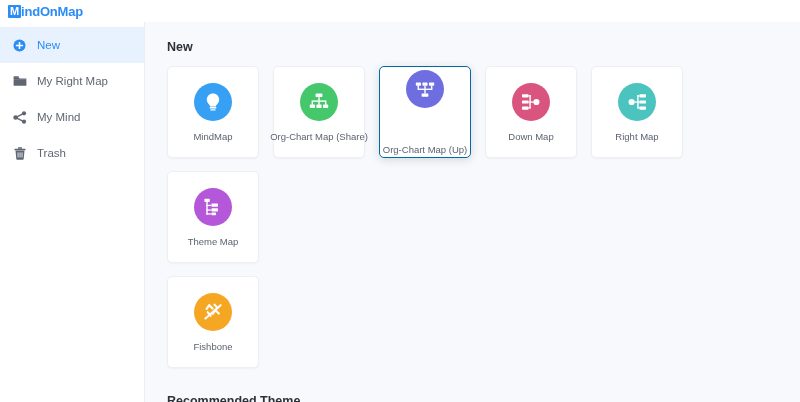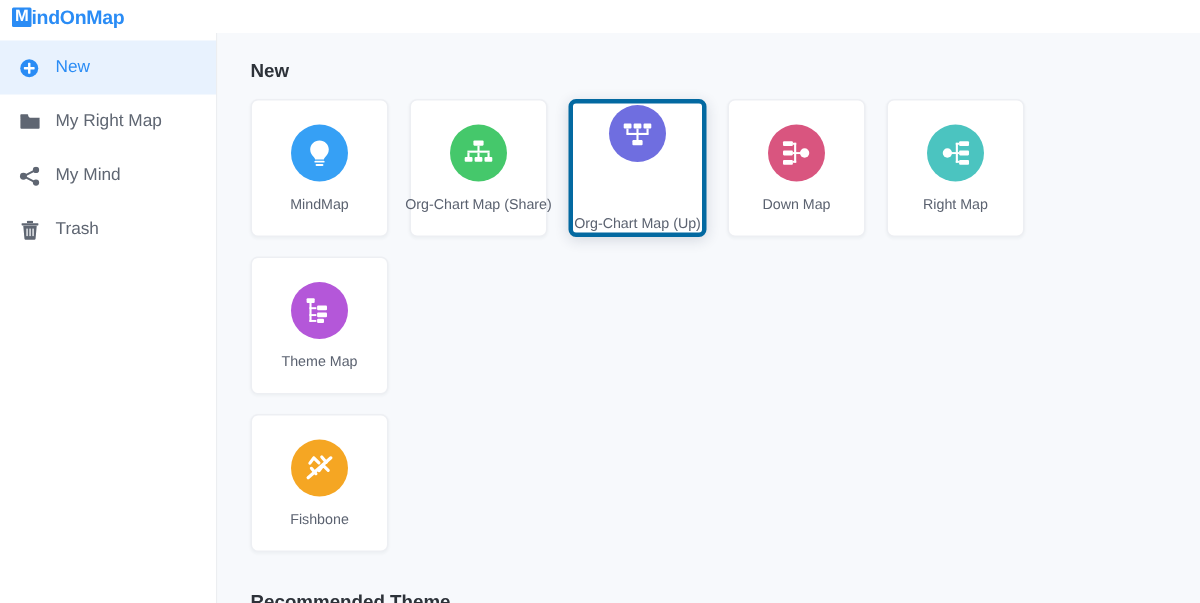--- a/index.html
+++ b/index.html
@@ -121,21 +121,21 @@
     margin-right: 14px;
     margin-bottom: 13px;
     display: flex;
     flex-direction: column;
     align-items: center;
     justify-content: center;
     cursor: pointer;
     box-shadow: 0 1px 2px rgba(30, 40, 60, 0.04);
   }
   .tpl-card.selected {
-    border: 3px solid #0369a1;
+    border: 1px solid #0369a1;
     box-shadow: 0 2px 9px rgba(30, 45, 75, 0.16);
     gap: 26px;
   }
   .tpl-ic {
     width: 38px;
     height: 38px;
     border-radius: 50%;
     display: flex;
     align-items: center;
     justify-content: center;

